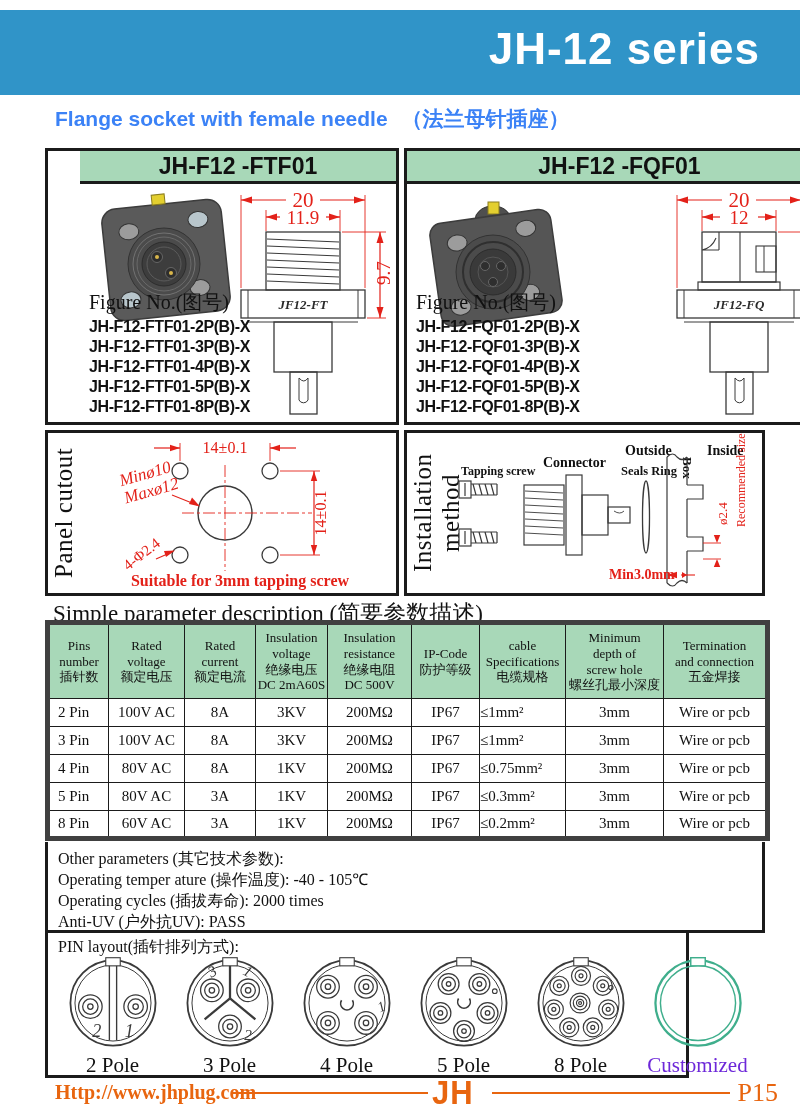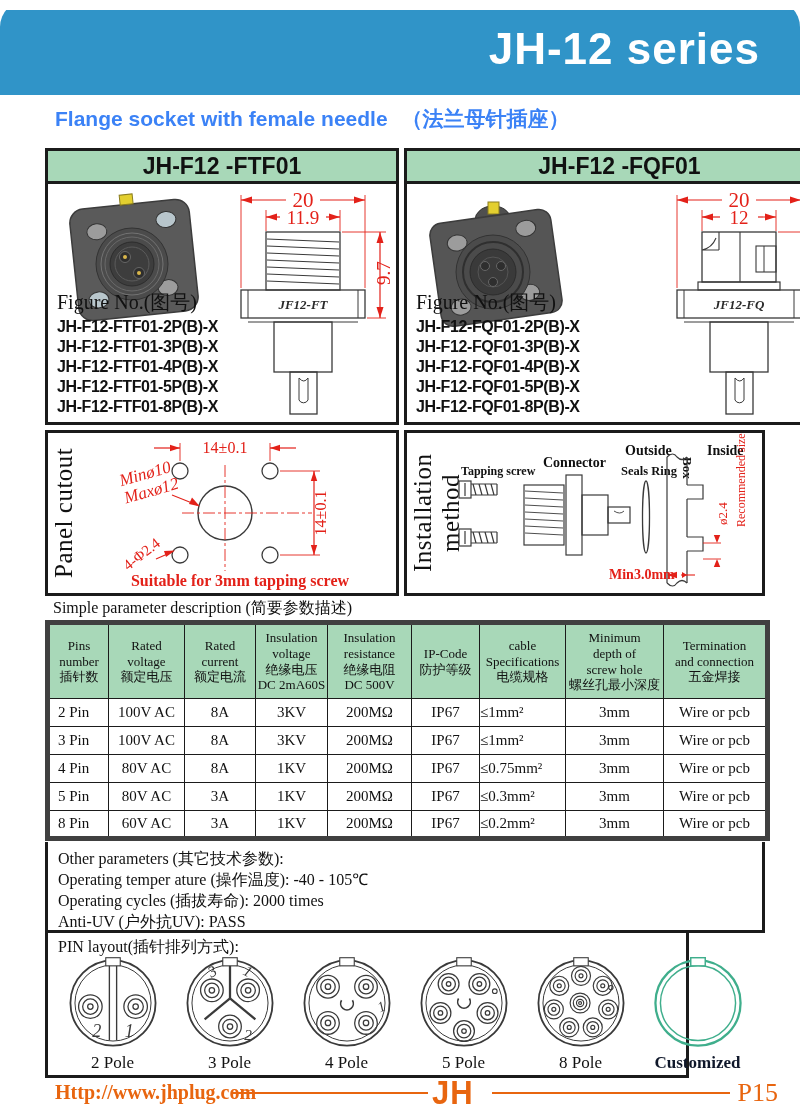--- a/index.html
+++ b/index.html
@@ -1,30 +1,30 @@
 <!DOCTYPE html>
 <html><head>
 <meta charset="utf-8">
 <style>
   * { margin:0; padding:0; box-sizing:border-box; }
   html,body { background:#ffffff; }
   body { font-family:"Liberation Serif", serif; }
-  .page { position:relative; width:800px; height:1105px; background:#fff; overflow:hidden;border-radius:27px; }
+  .page { position:relative; width:800px; height:1105px; background:#fff; overflow:hidden; }
 
   
   .blue-band { position:absolute; top:10px; left:0; width:800px; height:85px; background:#3094C8; }
   .series-title { position:absolute; right:40px; top:14px; font-family:"Liberation Sans",sans-serif;
     font-weight:bold; font-size:44px; color:#ffffff; letter-spacing:1px; }
   .subtitle { position:absolute; top:105px; left:55px; font-size:21px; color:#3b82f6;
     font-family:"Liberation Sans",sans-serif; font-weight:bold; }
   .subtitle .cn { font-weight:normal; font-family:"Liberation Serif",serif; margin-left:14px; font-weight:bold; }
 
   
   .panel { position:absolute; top:148px; height:277px; border:3px solid #1b1b1b; background:#fff; }
-  .panel.left  { left:45px;  width:354px; }
+  .panel.left  { left:45px;  width:354px;padding-left:32px; }
   .panel.right { left:404px; width:431px; }
   .panel-header { height:33px; background:#A8D8B8; border-bottom:3px solid #1b1b1b;
     text-align:center; font-family:"Liberation Sans",sans-serif; font-weight:bold;
     font-size:23px; color:#111; line-height:31px; }
   .panel-body { position:relative; height:235px; }
   .photo-svg { position:absolute; left:4px; top:6px; }
   .drawing-svg { position:absolute; right:0px; top:2px; }
   .figure-list { position:absolute; left:9px; bottom:2px; }
   .figure-label { font-size:20px; color:#111; margin-bottom:1px; }
   .figure-item { font-family:"Liberation Sans",sans-serif; font-weight:bold;
@@ -33,21 +33,21 @@
   
   .mid-box { position:absolute; top:430px; height:166px; border:3px solid #1b1b1b; background:#fff; }
   .mid-box.left  { left:45px;  width:354px; }
   .mid-box.right { left:404px; width:361px; }
   .vert-title { position:absolute; left:2px; top:0; height:160px; width:34px;
     writing-mode:vertical-rl; transform:rotate(180deg);
     font-size:25px; color:#111; text-align:center; letter-spacing:0.5px; }
   .mid-svg { position:absolute; left:32px; top:0; }
 
   
-  .param-title { position:absolute; top:598px; left:53px; font-size:16px; color:#111; }
+  .param-title { position:absolute; top:598px; left:53px; font-size:23px; color:#111; }
   .param-table { position:absolute; top:620px; left:45px; width:720px; border-collapse:collapse;
     table-layout:fixed; }
   .param-table th, .param-table td { border:1.5px solid #1b1b1b; color:#111; }
   .param-table { border:5px solid #404040; }
   .param-table th { background:#A8D8B8; font-weight:normal; font-size:13px; line-height:1.22;
     white-space:pre-line; height:76px; vertical-align:middle; text-align:center; padding:1px; }
   .param-table td { height:28px; font-size:15px; text-align:center; }
   .param-table td.c0 { text-align:left; padding-left:8px;margin-top:24px; }
   .param-table td.c6 { text-align:left; }
 
@@ -56,22 +56,22 @@
     border:3px solid #1b1b1b; border-top:none; padding:6px 0 0 10px; background:#fff; }
   .other-line { font-size:16px; line-height:21px; color:#111; }
 
   
   .pin-box { position:absolute; top:933px; left:45px; width:644px; height:145px;
     border:3px solid #1b1b1b; border-top:none; background:#fff; }
   .pin-title { position:absolute; top:4px; left:10px; font-size:16px; color:#111; }
   .pin-row { position:absolute; top:22px; left:0; width:714px; display:flex;
     justify-content:space-around; align-items:flex-start; padding:0 6px; }
   .pin-item { width:112px; text-align:center; }
-  .pin-label { font-size:17px; color:#111; margin-top:-2px; }
-  .pin-label.teal { color:#0f172a;font-weight:bold; }
+  .pin-label { font-size:21px; color:#111; margin-top:-2px; }
+  .pin-label.teal { color:#6d28d9; }
 
   
   .footer { position:absolute; top:1078px; left:0; width:800px; height:27px; }
   .footer-url { position:absolute; left:55px; top:3px; font-weight:bold; font-size:20px; color:#E8650F; }
   .footer-rule { position:absolute; top:14px; height:2px; background:#E8650F; }
   .rule-l { left:232px; width:196px; }
   .rule-r { left:492px; width:238px; }
   .footer-logo { position:absolute; left:432px; top:-2px; font-family:"Liberation Sans",sans-serif;
     font-weight:900; font-size:31px; color:#E8650F; letter-spacing:1px; transform:scaleY(1.05); }
   .footer-page { position:absolute; right:22px; top:0px; font-size:26px; color:#E8650F; }

